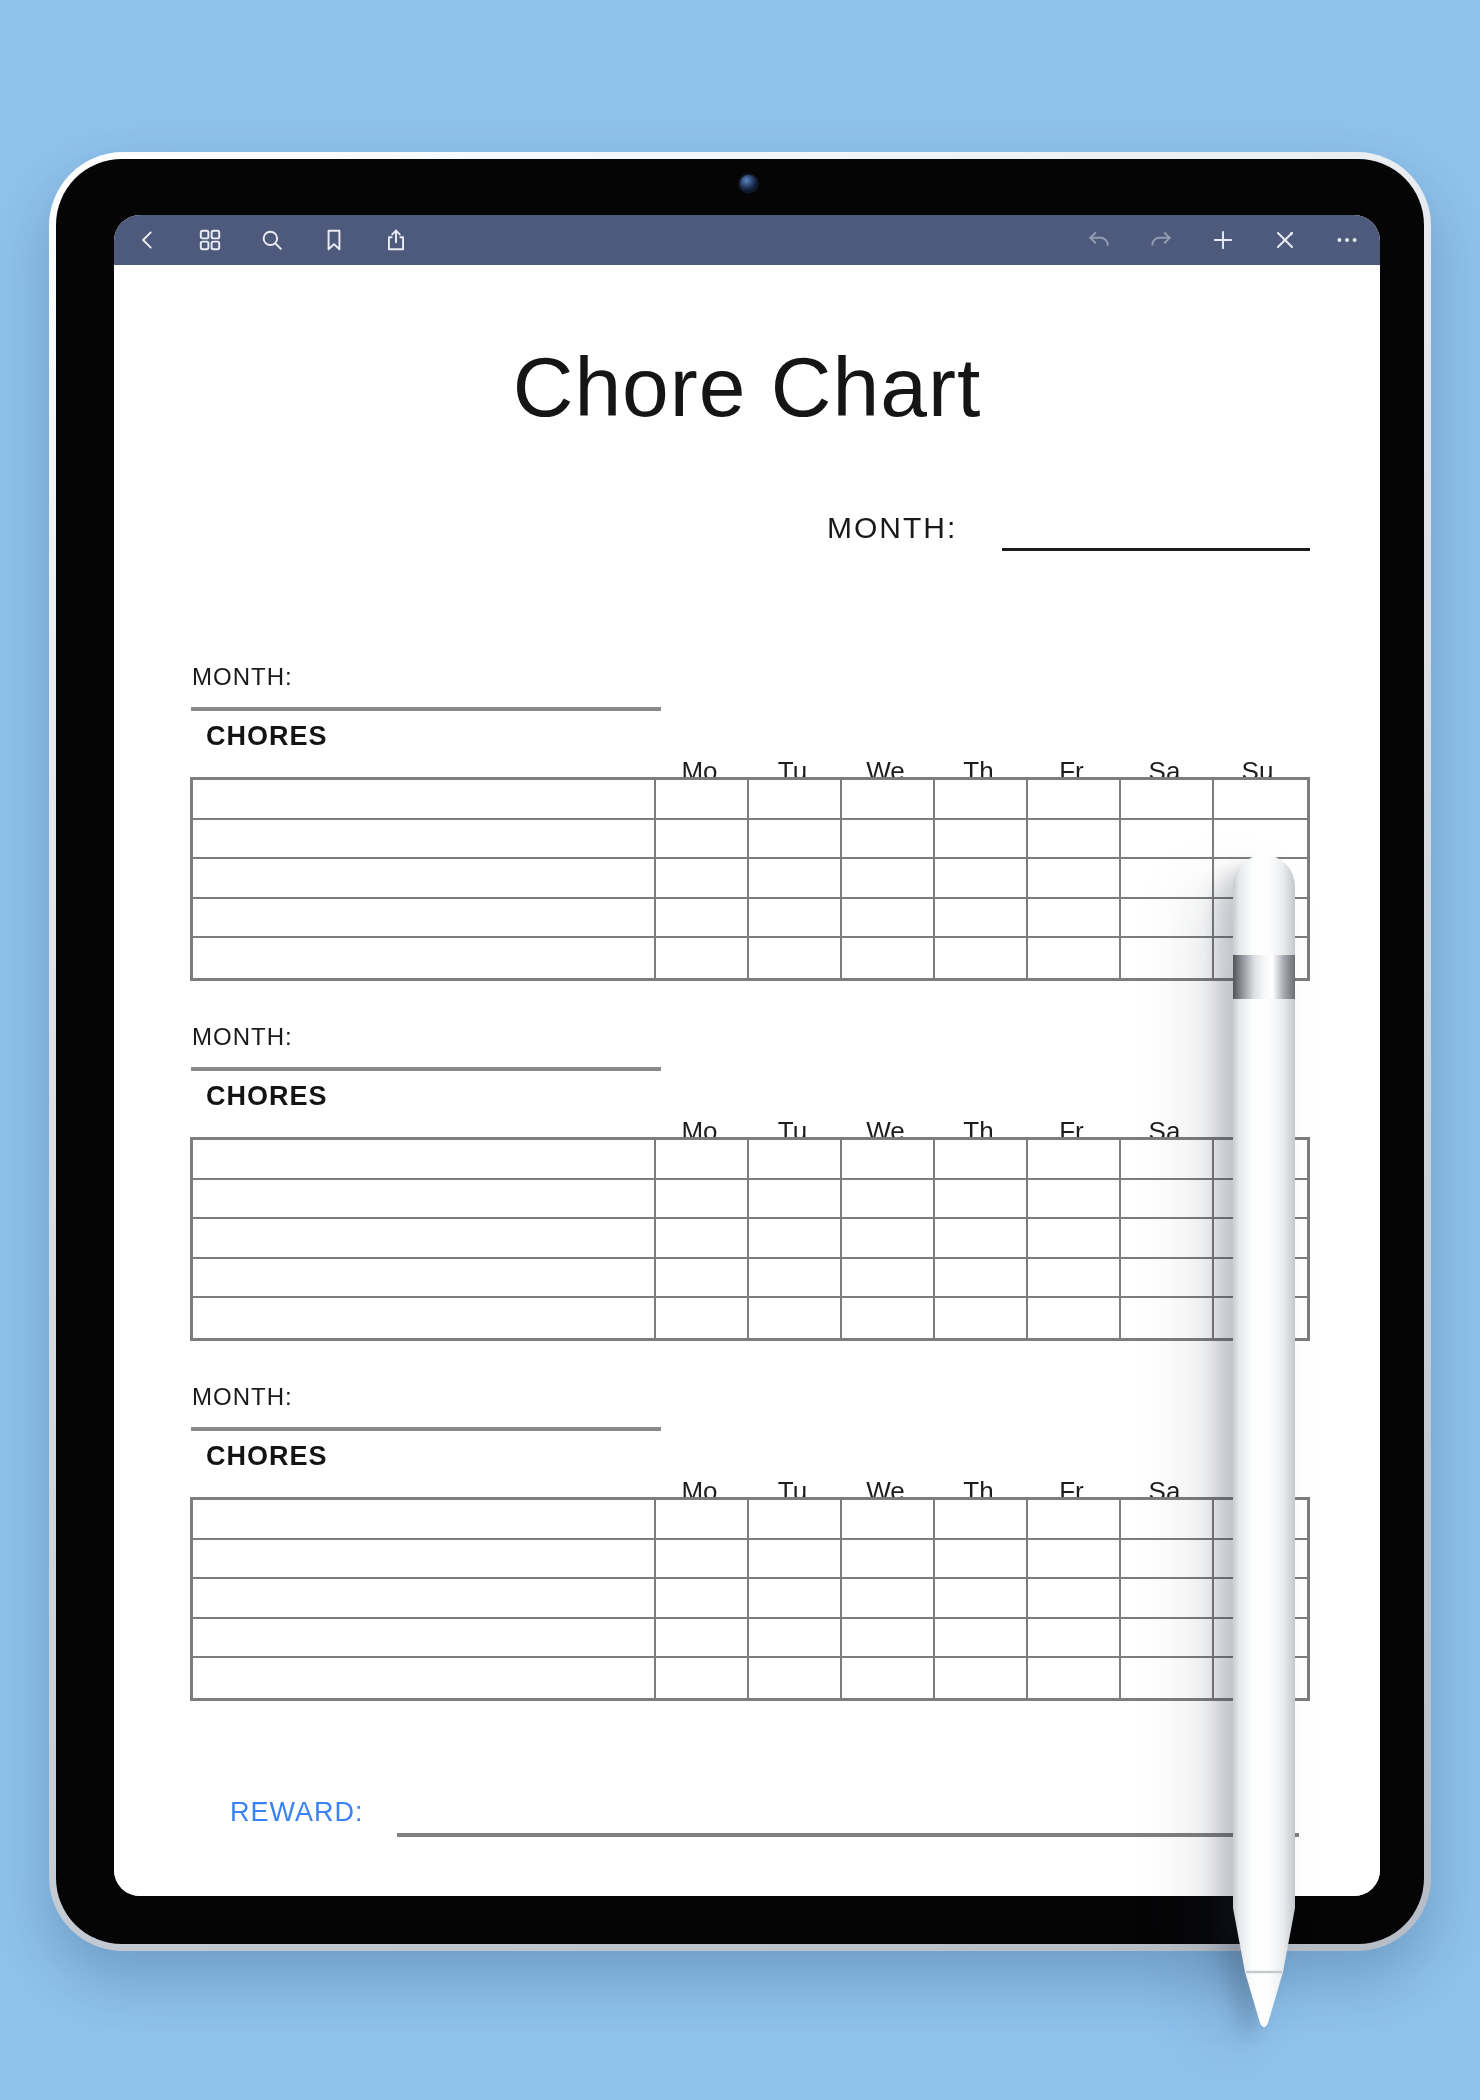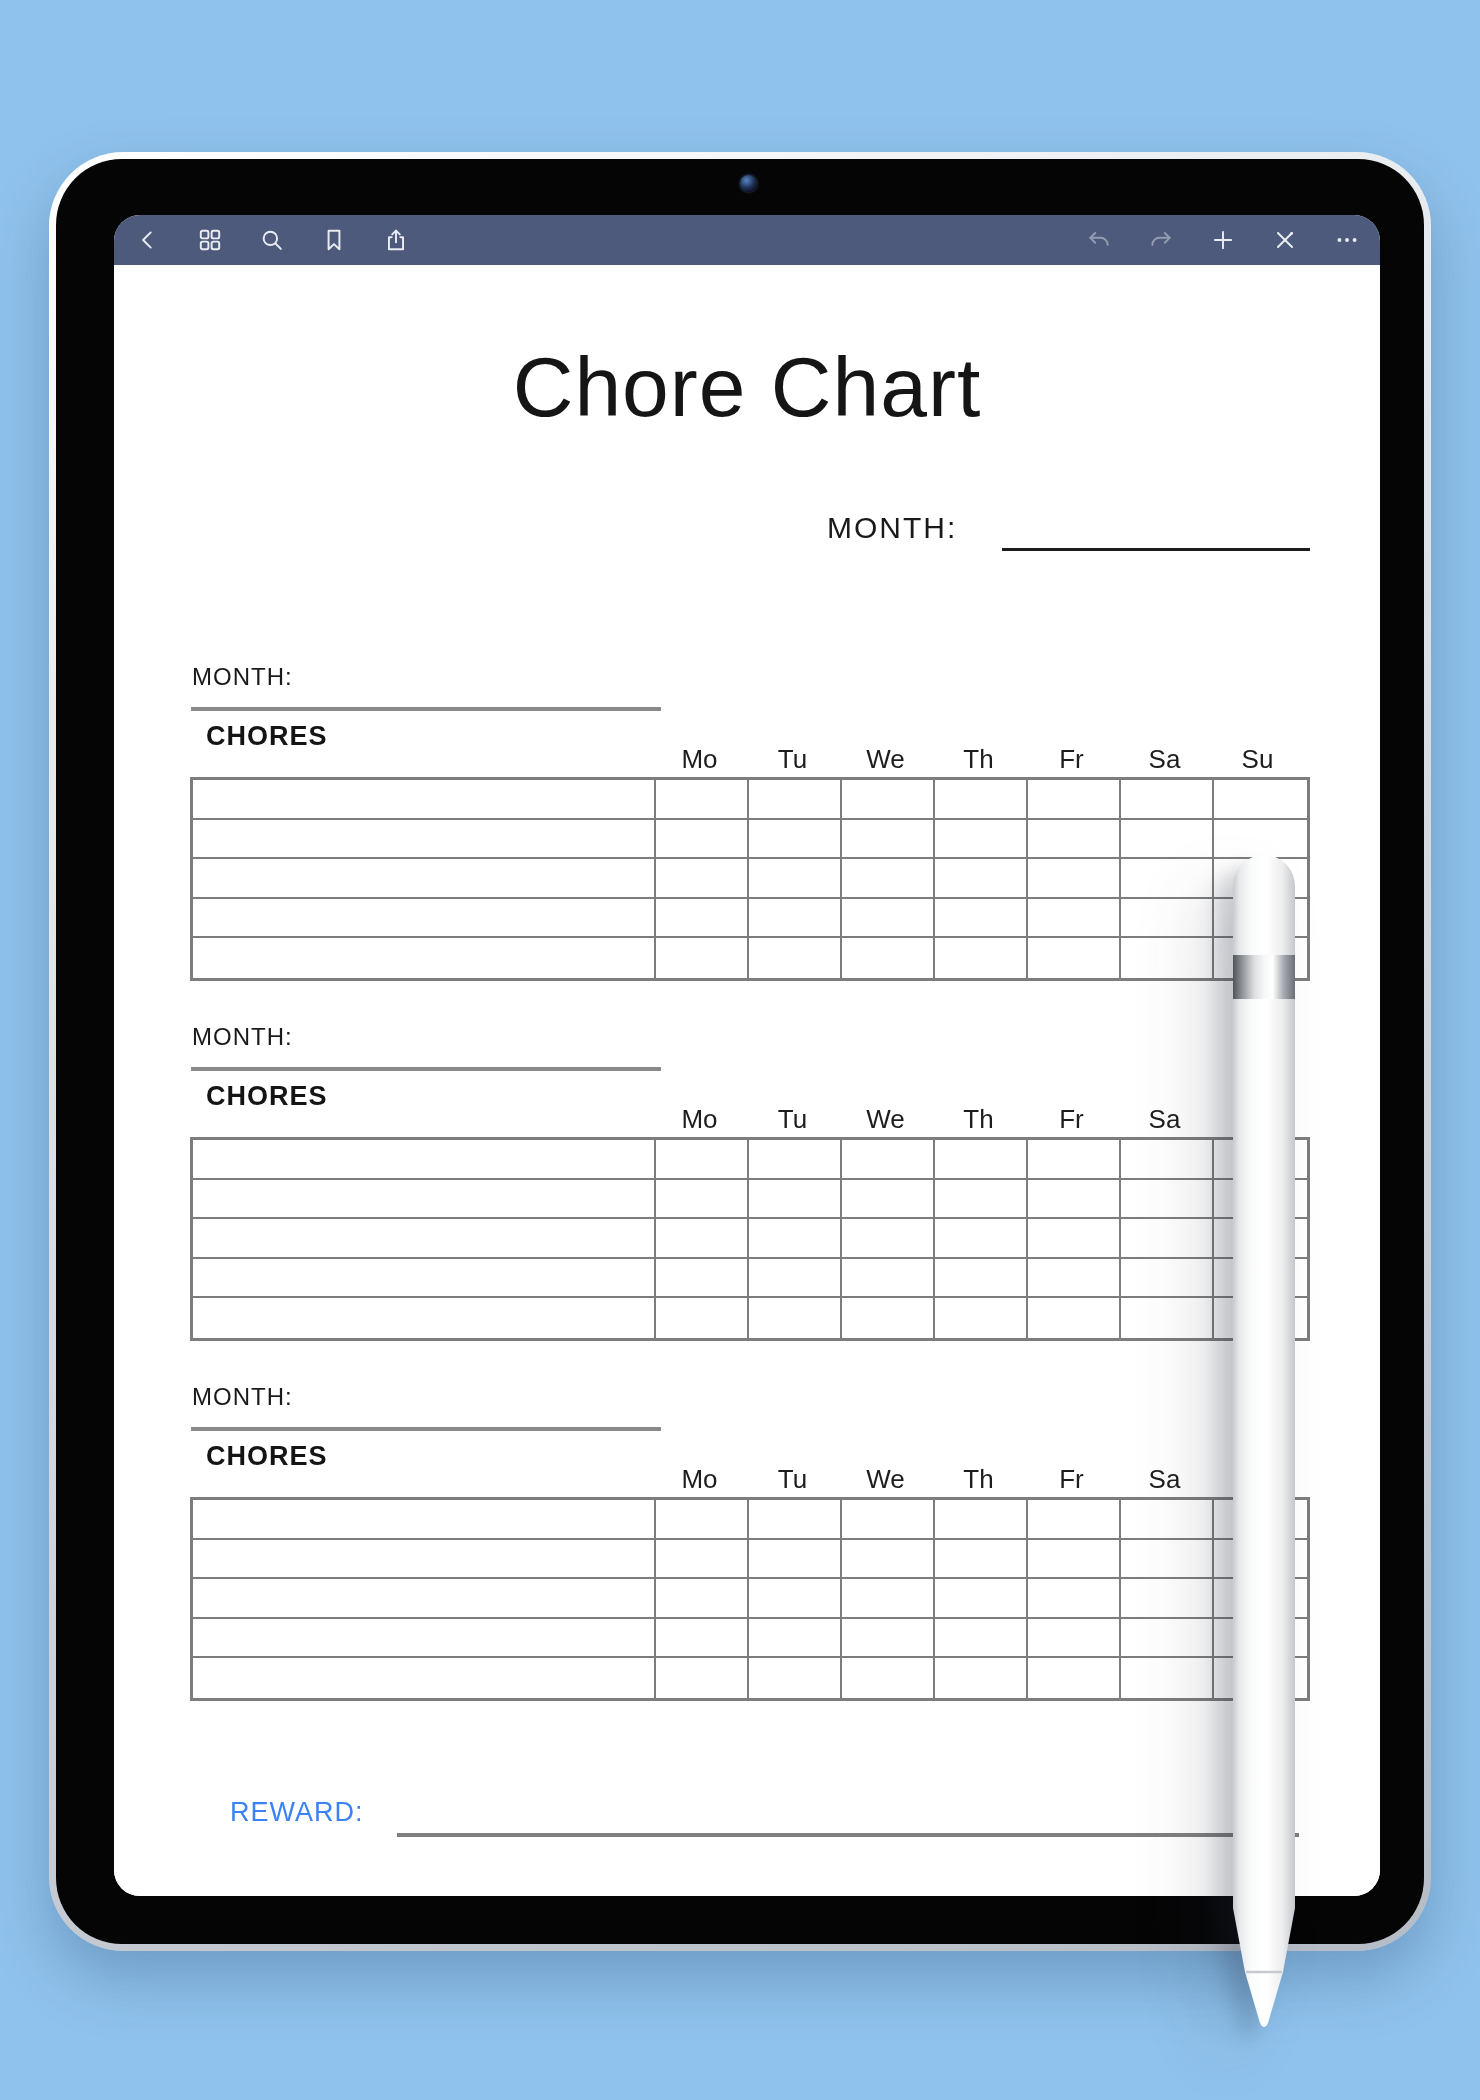--- a/index.html
+++ b/index.html
@@ -49,21 +49,21 @@
   }
   .top-month-line{
     position:absolute;left:888px;top:283px;width:308px;height:3px;background:#1c1c1c;
   }
   
   .section{position:absolute;left:0;width:1266px;height:330px;}
   .sec-month-label{position:absolute;left:78px;top:0;font-size:24px;letter-spacing:1px;color:#1a1a1a;}
   .sec-underline{position:absolute;left:77px;top:44px;width:470px;height:4px;background:#8a8a8a;}
   .sec-chores{position:absolute;left:92px;top:58px;font-size:27px;font-weight:bold;letter-spacing:1px;color:#141414;}
   .day-row{
-    position:absolute;left:76px;top:76px;height:38px;
+    position:absolute;left:76px;top:88px;height:38px;
     display:grid;grid-template-columns:463px repeat(7,93px);align-items:end;
   }
   .day-label{text-align:center;font-size:26px;color:#1d1d1d;padding-bottom:2px;}
   .chart-table{
     position:absolute;left:76px;top:114px;
     display:grid;grid-template-columns:463px repeat(7,93px);grid-template-rows:repeat(5,39.6px);
     border:3px solid #7d7d7d;background:#fff;
   }
   .chart-cell{border-right:2px solid #7d7d7d;border-bottom:2px solid #7d7d7d;}
   .chart-cell.last-col{border-right:none;}

